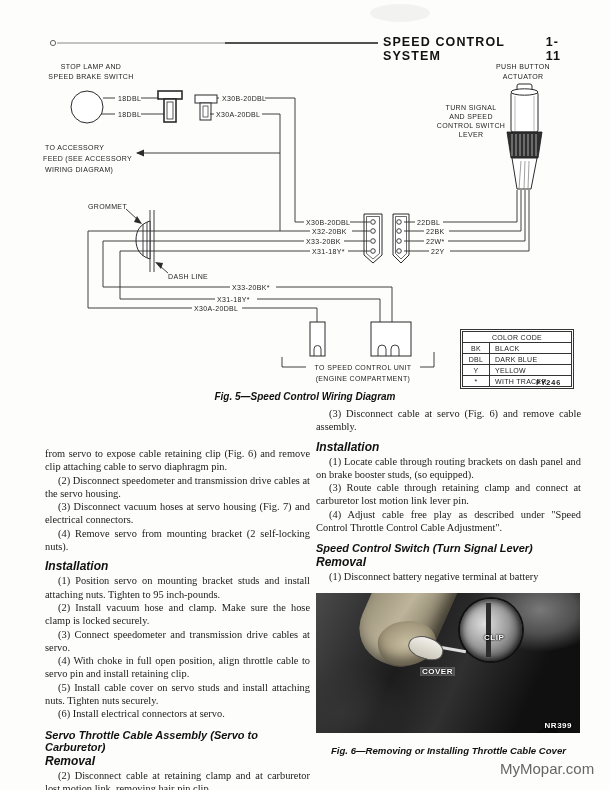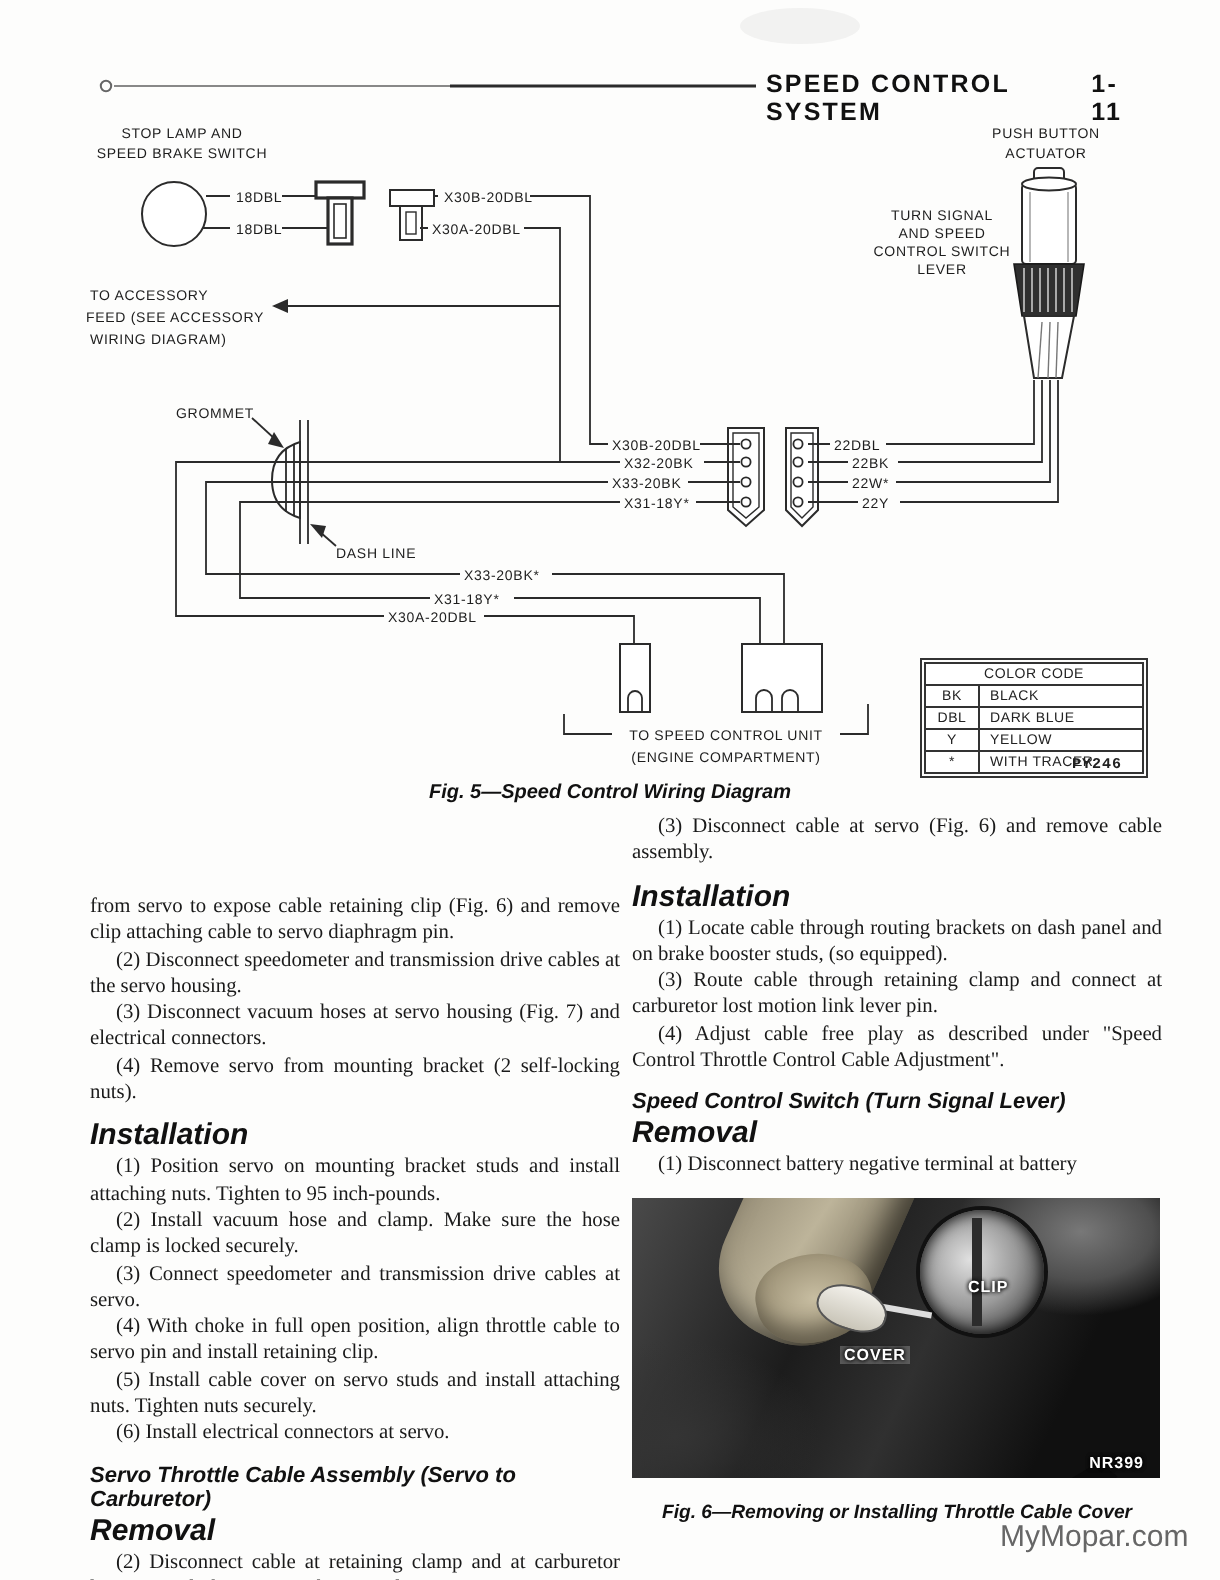--- a/index.html
+++ b/index.html
@@ -29,21 +29,21 @@
           font-size:7.5px;font-weight:bold;letter-spacing:.5px;color:#222;}
   
   .fig5cap{position:absolute;left:0;top:391px;width:610px;text-align:center;
            font-family:"Liberation Sans",sans-serif;font-weight:bold;font-style:italic;font-size:10px;color:#111;}
   
   .cols{position:absolute;left:45px;top:407px;width:536px;display:flex;gap:6px;}
   .col{width:265px;}
   p.step{margin:0;font-size:10.4px;line-height:13.3px;text-align:justify;text-indent:13px;}
   p.cont{text-indent:0;margin-top:40px;}
   h4.sub{font-family:"Liberation Sans",sans-serif;font-style:italic;font-weight:bold;
-         font-size:15px;margin:6px 0 1px;color:#111;}
+         font-size:12px;margin:6px 0 1px;color:#111;}
   h4.section{font-family:"Liberation Sans",sans-serif;font-style:italic;font-weight:bold;
              font-size:11px;line-height:12.6px;margin:8px 0 0;color:#111;}
   
   .photo{position:relative;margin-top:10px;width:264px;height:140px;overflow:hidden;background:
       radial-gradient(90px 60px at 85% 12%, #787878 0%, #4f4f4f 40%, rgba(0,0,0,0) 70%),
       radial-gradient(120px 80px at 8% 85%, #343434, rgba(0,0,0,0) 60%),
       linear-gradient(115deg,#4a4a4a,#1c1c1c 35%,#303030 55%,#101010 80%);}
   .arm{position:absolute;left:55px;top:-55px;width:78px;height:130px;border-radius:36px;
        background:linear-gradient(100deg,#8f8670,#bdb49a 50%,#6f6753);transform:rotate(24deg);
        box-shadow:inset -8px -6px 14px rgba(0,0,0,.5);}

